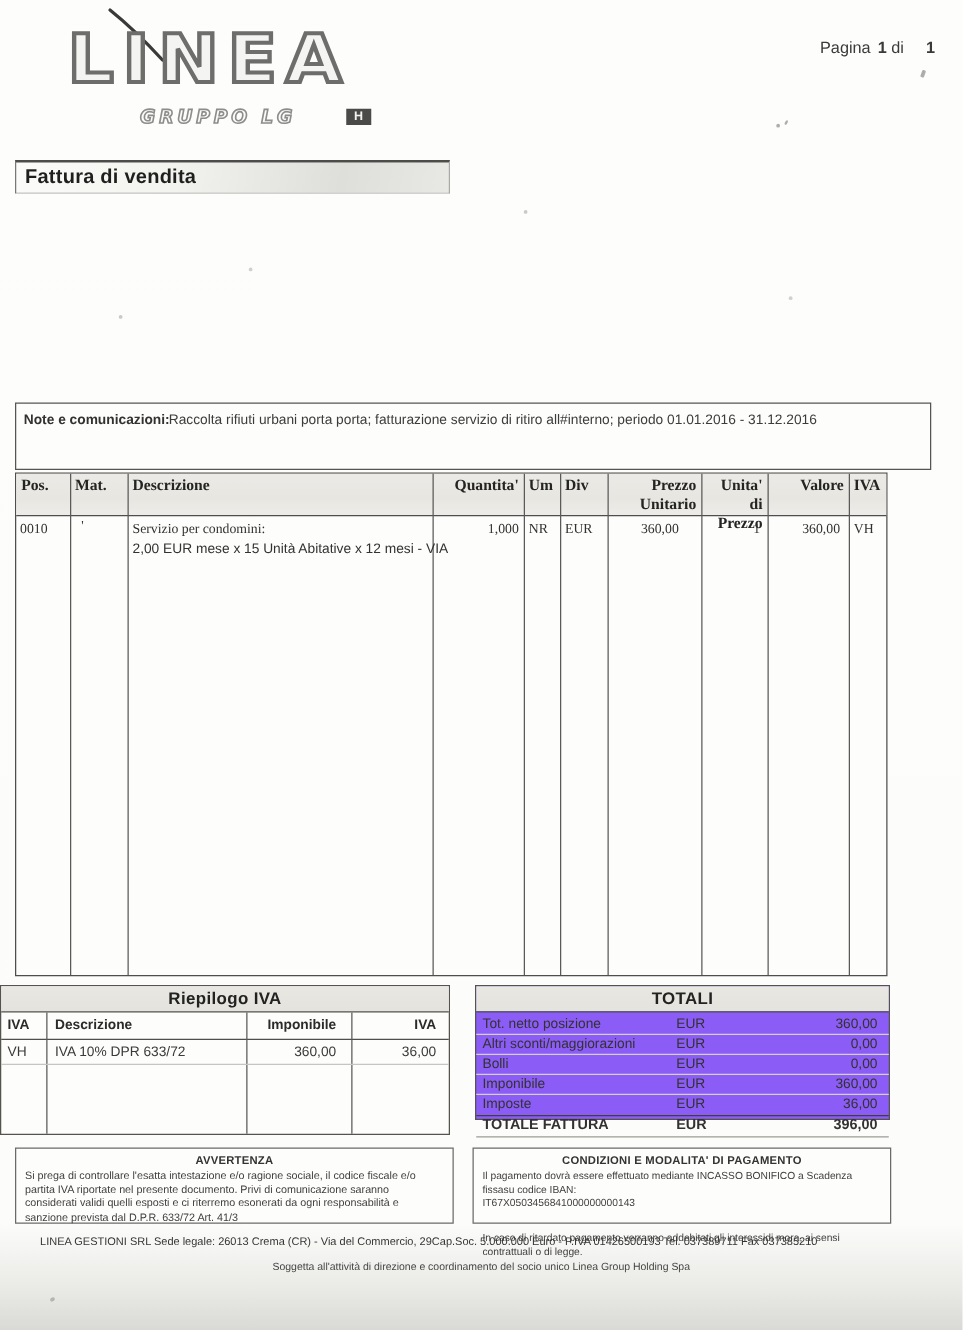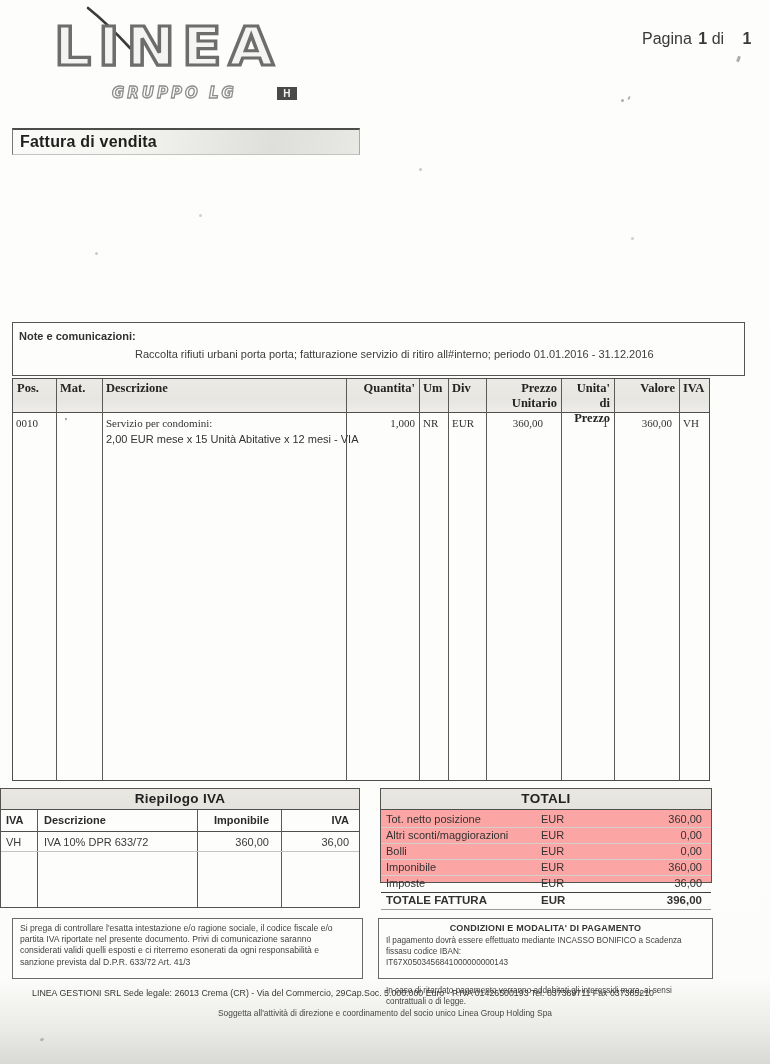--- a/index.html
+++ b/index.html
@@ -31,41 +31,41 @@
     color:#fbfbf9; -webkit-text-stroke:1.3px #8d8d8b;
     font-family:"DejaVu Sans", sans-serif;
   }
   .lgh-badge {
     margin-left:5px; width:20px; height:13px; background:#4a4a48; color:#f2f2f0;
     font-size:10px; line-height:13px; text-align:center; font-weight:bold;
     letter-spacing:0;
   }
 
   
-  .pagina { font-size:16px; color:#3a3a38; }
+  .pagina { font-size:13px; color:#3a3a38;margin-left:14px; }
   .pagina b { margin-left:2px; }
   .pagina .num { font-weight:bold; margin-left:14px; }
 
   
   .title-box {
     left:12px; top:128px; width:348px; height:27px;
     border-top:2px solid #4c4c4a; border-left:1.5px solid #787876;
     border-right:1px solid #a9a9a6; border-bottom:1px solid #c2c2bf;
     background:linear-gradient(100deg,#fbfbf9 0%, #f3f3f0 35%, #dededa 75%, #e8e8e4 100%);
     font-size:16px; font-weight:bold; color:#1f1f1e;
     padding:3px 0 0 7px; letter-spacing:0.2px;
   }
 
   
   .notes-box {
     left:12px; top:322px; width:733px; height:54px;
     border:1.2px solid #555553; background:#fdfdfb;
   }
   .notes-label { position:absolute; left:6px; top:7px; font-size:11px; font-weight:bold; }
-  .notes-text  { position:absolute; left:122px; top:25px; font-size:11px; color:#3c3c3a; }
+  .notes-text  { position:absolute; left:122px; top:7px; font-size:11px; color:#3c3c3a; }
 
   
   .maintable {
     left:12px; top:378px; width:698px; height:403px;
     border:1.3px solid #4e4e4c; background:#fdfdfc;
   }
   .mt-head {
     position:absolute; left:0; top:0; width:100%; height:34px;
     background:linear-gradient(180deg,#eceae6 0%, #e7e6e1 60%, #edece8 100%);
     border-bottom:1.2px solid #4e4e4c;
@@ -92,22 +92,22 @@
     padding-top:2px; letter-spacing:0.3px;
   }
   .rp-headrow { position:absolute; left:0; top:21px; width:100%; height:22px; border-bottom:1.1px solid #4e4e4c; }
   .rp-hcell { position:absolute; top:4px; font-size:11px; font-weight:bold; color:#2b2b2a; }
   .rp-cell { position:absolute; font-size:11px; color:#3a3a38; }
   .rp-vline { position:absolute; top:21px; bottom:0; width:1px; background:#5a5a58; }
   .rp-underline { position:absolute; left:0; right:0; height:1px; background:#c6c5c1; }
 
   
   .totali {
-    left:380px; top:788px; width:332px; height:95px;
-    border:1.3px solid #55534f; background:#fca5a5;
+    left:380px; top:788px; width:332px; height:108px;
+    border:1.3px solid #55534f; background:#8b5cf6;
   }
   .tt-row { position:absolute; left:0; width:100%; height:16px; font-size:11px; }
   .tt-label { position:absolute; left:5px; top:1px; }
   .tt-cur   { position:absolute; left:160px; top:1px; }
   .tt-val   { position:absolute; right:9px; top:1px; }
   .tt-sep   { border-bottom:1px solid #d2d1cd; }
   .tt-total {
     position:absolute; left:0; width:100%; height:18px; font-size:11.5px; font-weight:bold;
     border-top:1.4px solid #3f3f3d; border-bottom:1px solid #9b9b98;
   }
@@ -259,20 +259,21 @@
     <span class="tt-val">36,00</span>
   </div>
   <div class="tt-total" style="top:103px;">
     <span class="tt-label">TOTALE FATTURA</span>
     <span class="tt-cur">EUR</span>
     <span class="tt-val">396,00</span>
   </div>
 </div>
 
 <div class="abs avvertenza">
+  <div class="small-title">AVVERTENZA</div>
   <div class="small-text">Si prega di controllare l'esatta intestazione e/o ragione sociale, il codice fiscale e/o partita IVA riportate nel presente documento. Privi di comunicazione saranno considerati validi quelli esposti e ci riterremo esonerati da ogni responsabilità e sanzione prevista dal D.P.R. 633/72 Art. 41/3</div>
 </div>
 
 <div class="abs condizioni">
   <div class="small-title">CONDIZIONI E MODALITA' DI PAGAMENTO</div>
   <div class="tiny-text">Il pagamento dovrà essere effettuato mediante INCASSO BONIFICO a Scadenza fissasu codice IBAN:</div>
   <div class="tiny-text">IT67X0503456841000000000143</div>
   <div class="tiny-text" style="margin-top:17px;">In caso di ritardato pagamento verranno addebitati gli interessidi mora, ai sensi contrattuali o di legge.</div>
 </div>
 

